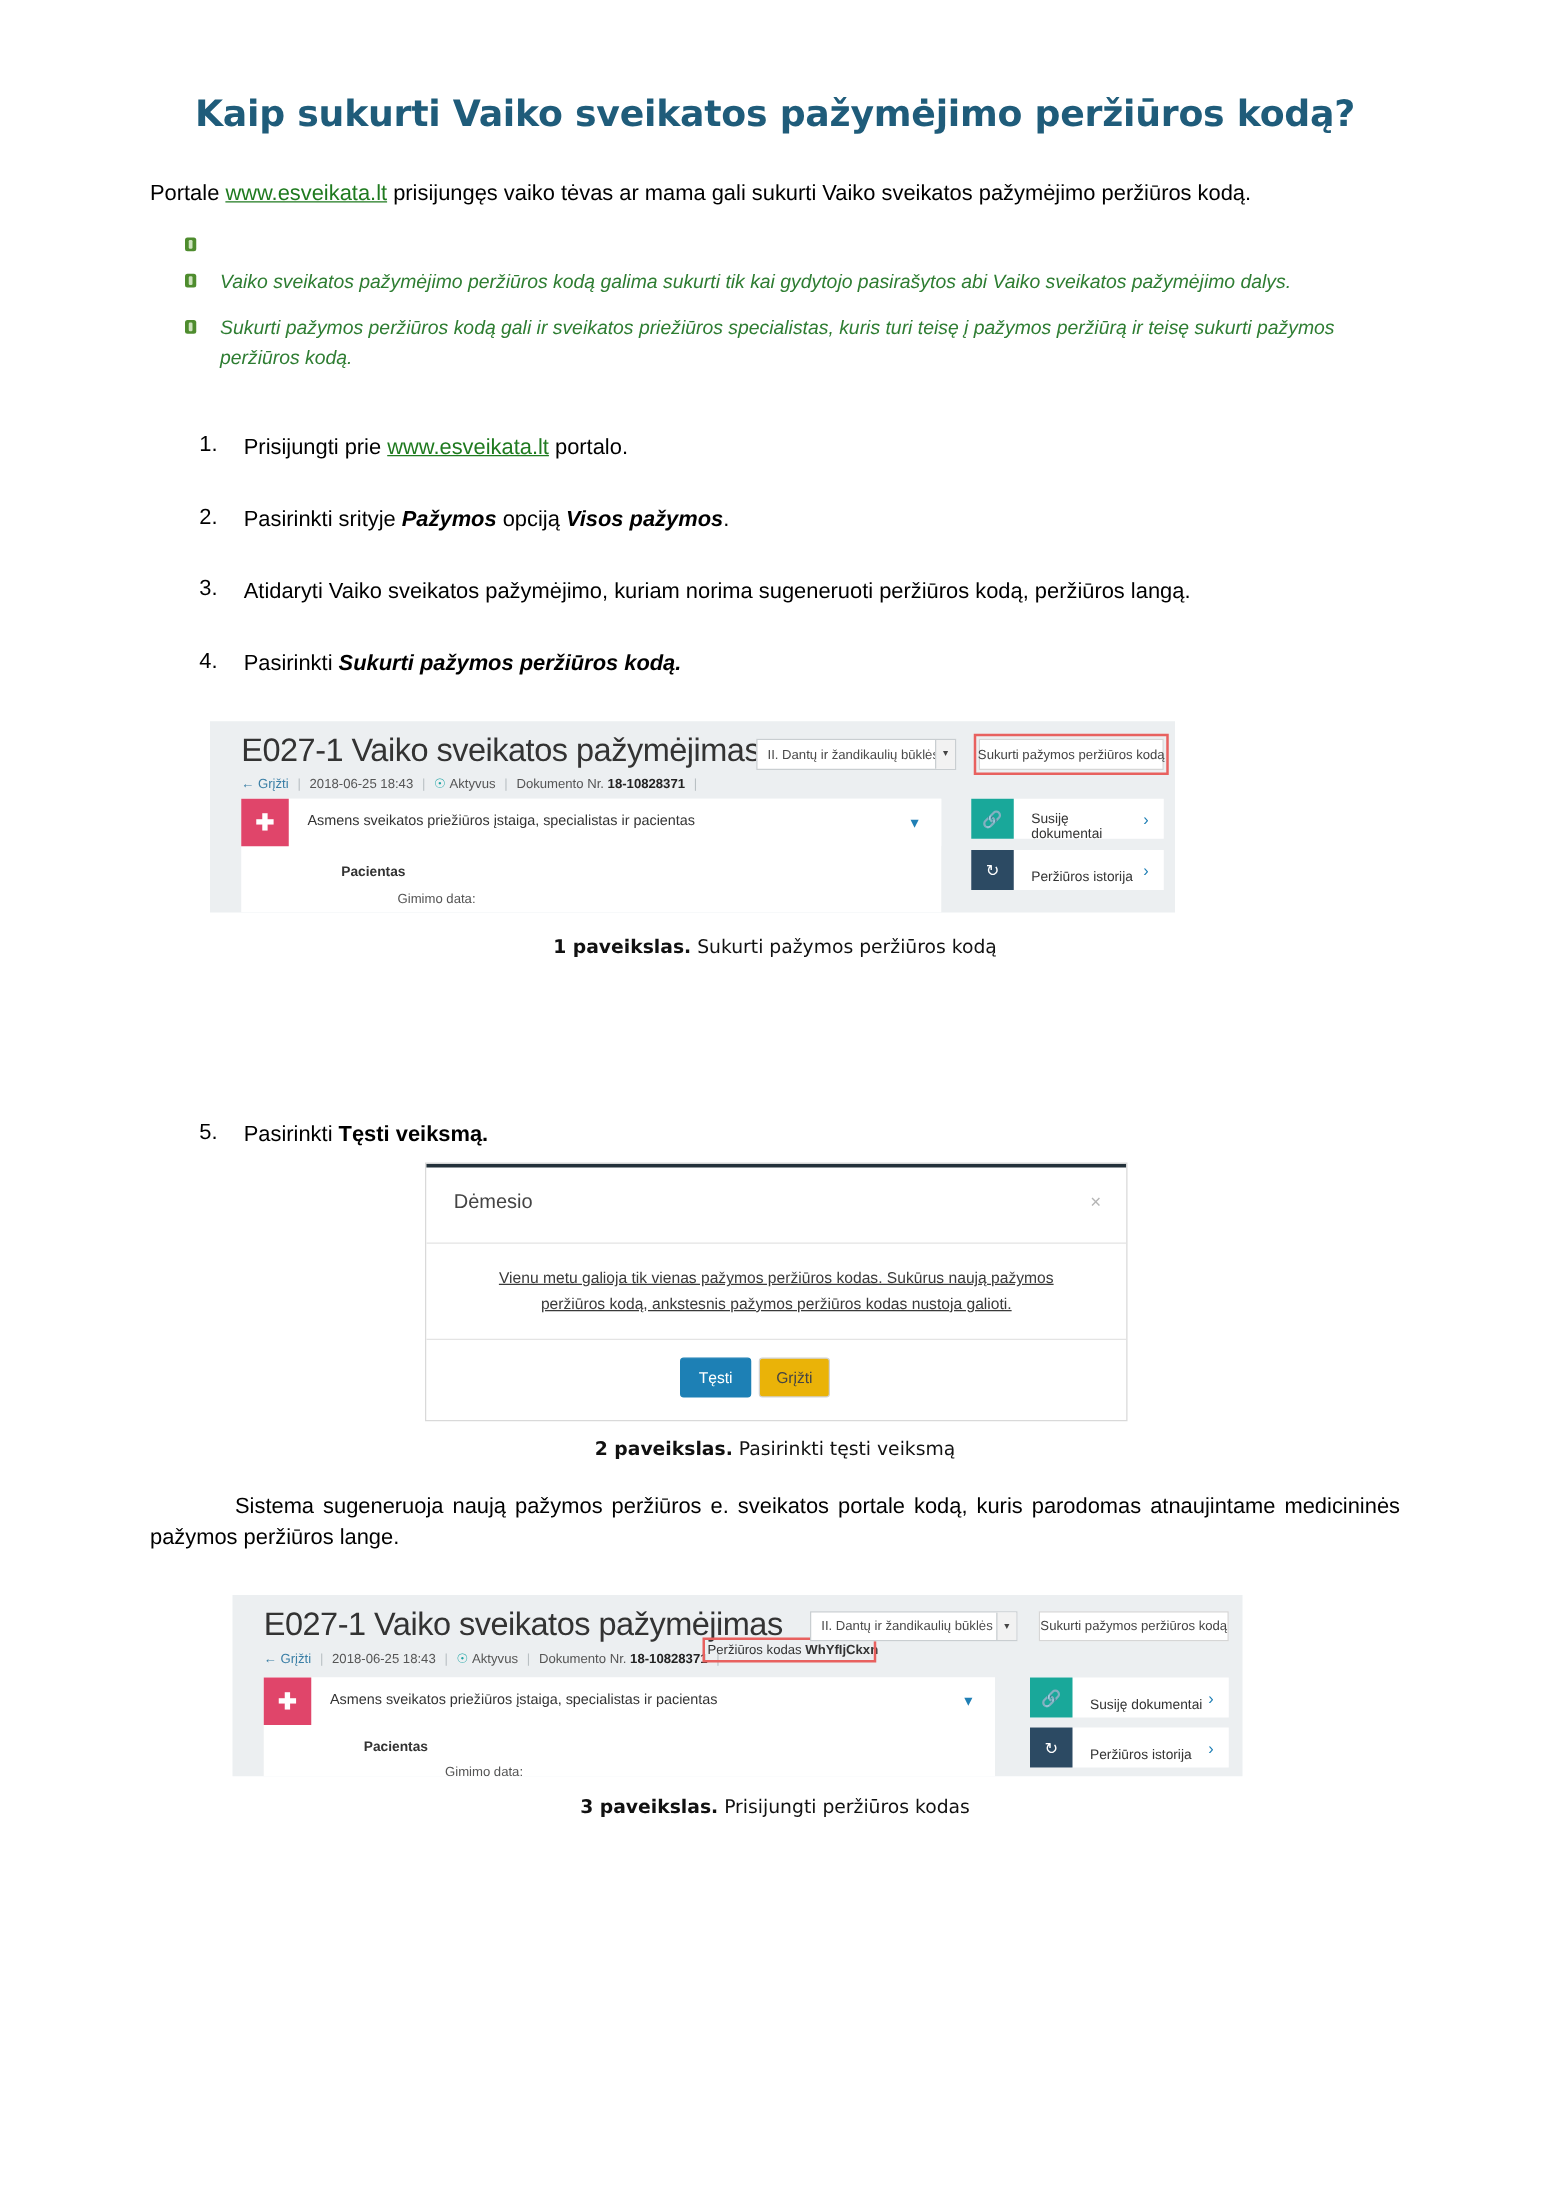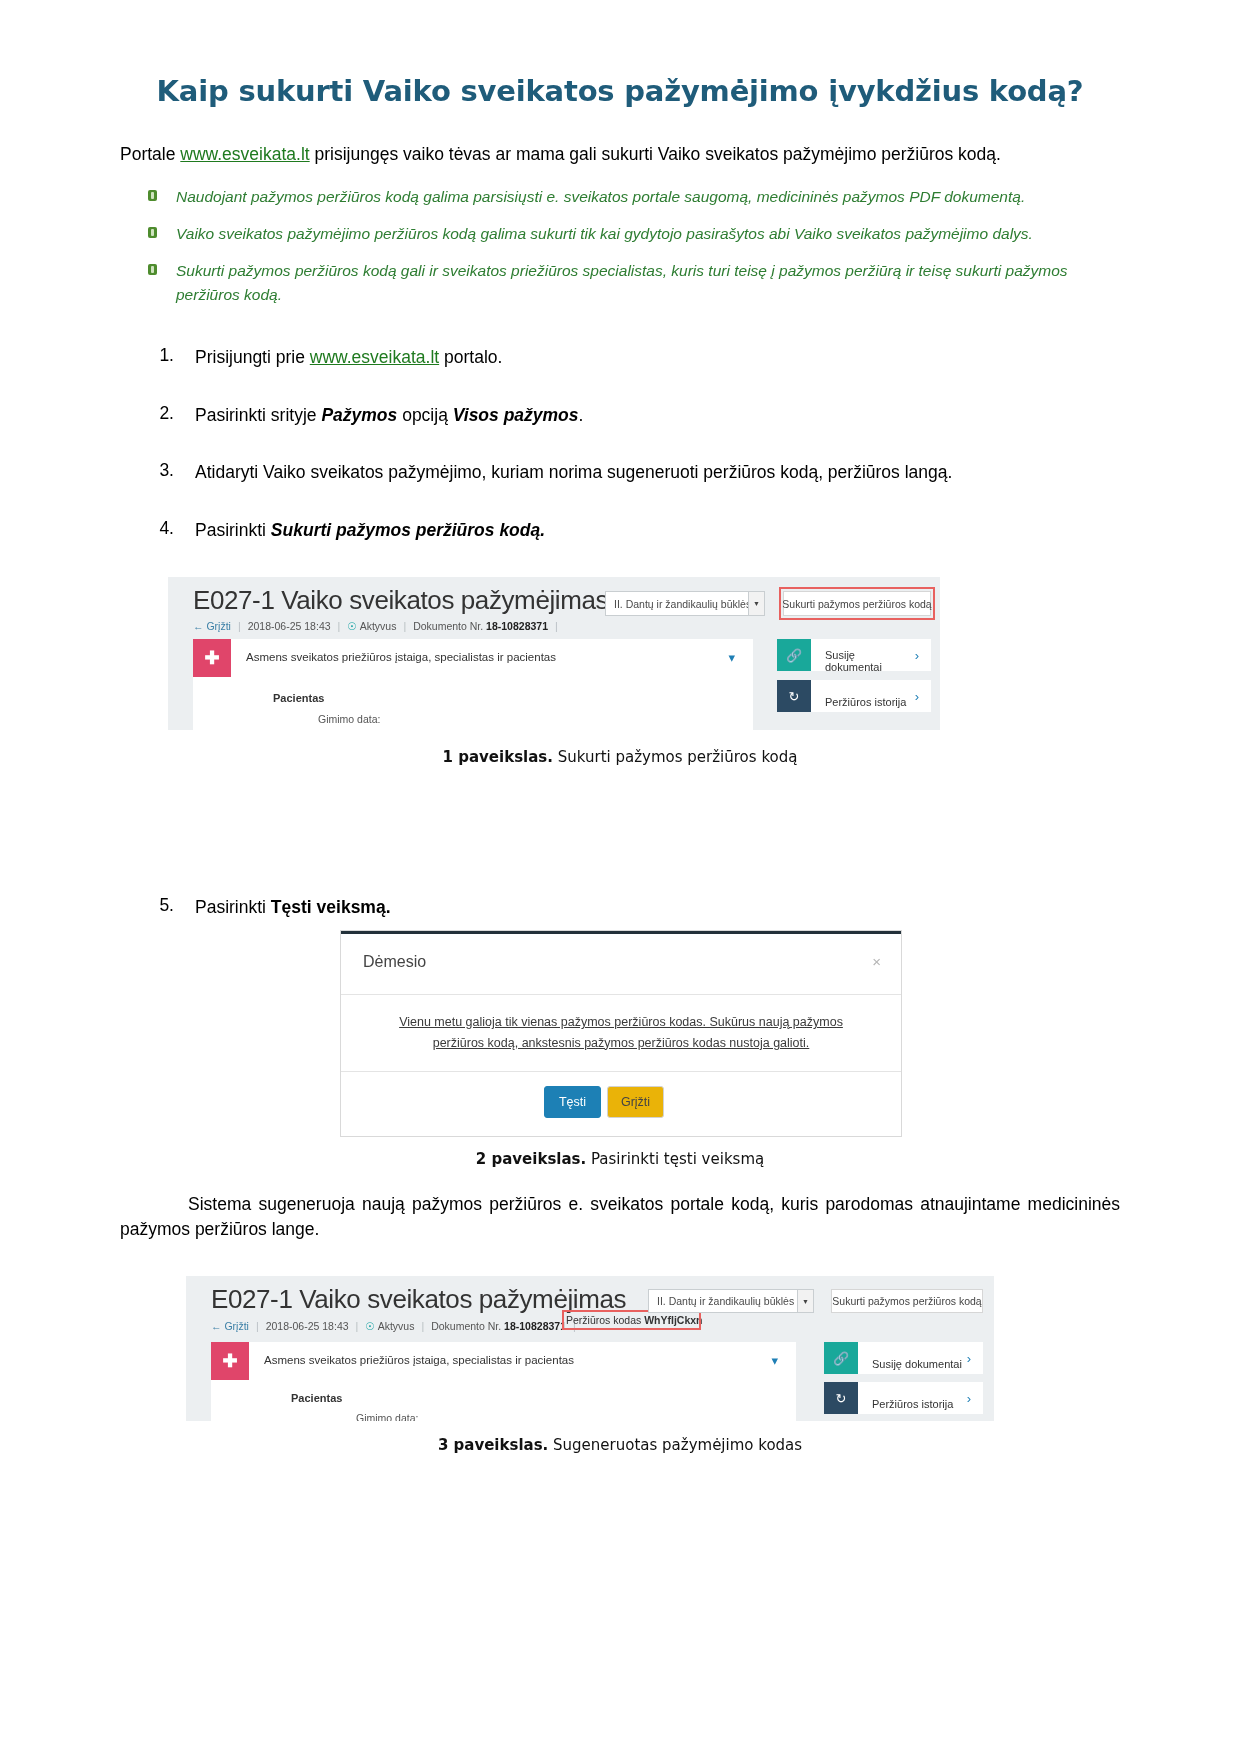--- a/index.html
+++ b/index.html
@@ -114,30 +114,29 @@
     font-size:12.5px;box-sizing:border-box;
   }
   .dlg-btn.primary{background:#1d80b5;color:#fff;border:1px solid #1d80b5;border-radius:3px;}
   .dlg-btn.ghost{background:#eab308;color:#444;border:1px solid #d2d2d2;border-radius:3px;}
 </style>
 </head>
 <body>
 
 <div class="page">
 
-  <h1 class="doc-title">Kaip sukurti Vaiko sveikatos pažymėjimo įvykdžius kodą?</h1>
+  <h1 class="doc-title">Kaip sukurti Vaiko sveikatos pažymėjimo peržiūros kodą?</h1>
 
   <div class="para" style="left:120px;top:142px;width:1000px;">
     <span>Portale </span><a class="link" href="#">www.esveikata.lt</a><span> prisijungęs  vaiko tėvas ar mama gali sukurti Vaiko sveikatos pažymėjimo peržiūros kodą.</span>
   </div>
 
   <div class="bullets">
     <div class="bullet">
       <span class="dot"></span>
-      <span class="btext">Naudojant pažymos peržiūros kodą galima parsisiųsti e. sveikatos portale saugomą, medicininės pažymos PDF dokumentą.</span>
     </div>
     <div class="bullet">
       <span class="dot"></span>
       <span class="btext">Vaiko sveikatos pažymėjimo peržiūros kodą galima sukurti tik kai gydytojo pasirašytos abi Vaiko sveikatos pažymėjimo dalys.</span>
     </div>
     <div class="bullet">
       <span class="dot"></span>
       <span class="btext" style="display:block;width:940px;">Sukurti pažymos peržiūros kodą gali ir sveikatos priežiūros specialistas, kuris turi teisę į pažymos peržiūrą ir teisę sukurti pažymos peržiūros kodą.</span>
     </div>
   </div>
@@ -267,16 +266,16 @@
       </div>
       <div class="sidebtn" style="left:638px;top:44px;width:159px;height:32px;">
         <span class="sb-icon navy">↻</span>
         <span class="sb-label">Peržiūros istorija</span>
         <span class="sb-chev">›</span>
       </div>
     </div>
   </div>
 
   <div class="caption" style="top:1436px;">
-    <span class="cb">3 paveikslas.</span><span> Sugeneruotas pažymėjimo kodas</span>
+    <span class="cb">3 paveikslas.</span><span> Prisijungti peržiūros kodas</span>
   </div>
 
 </div>
 
 </body></html>

